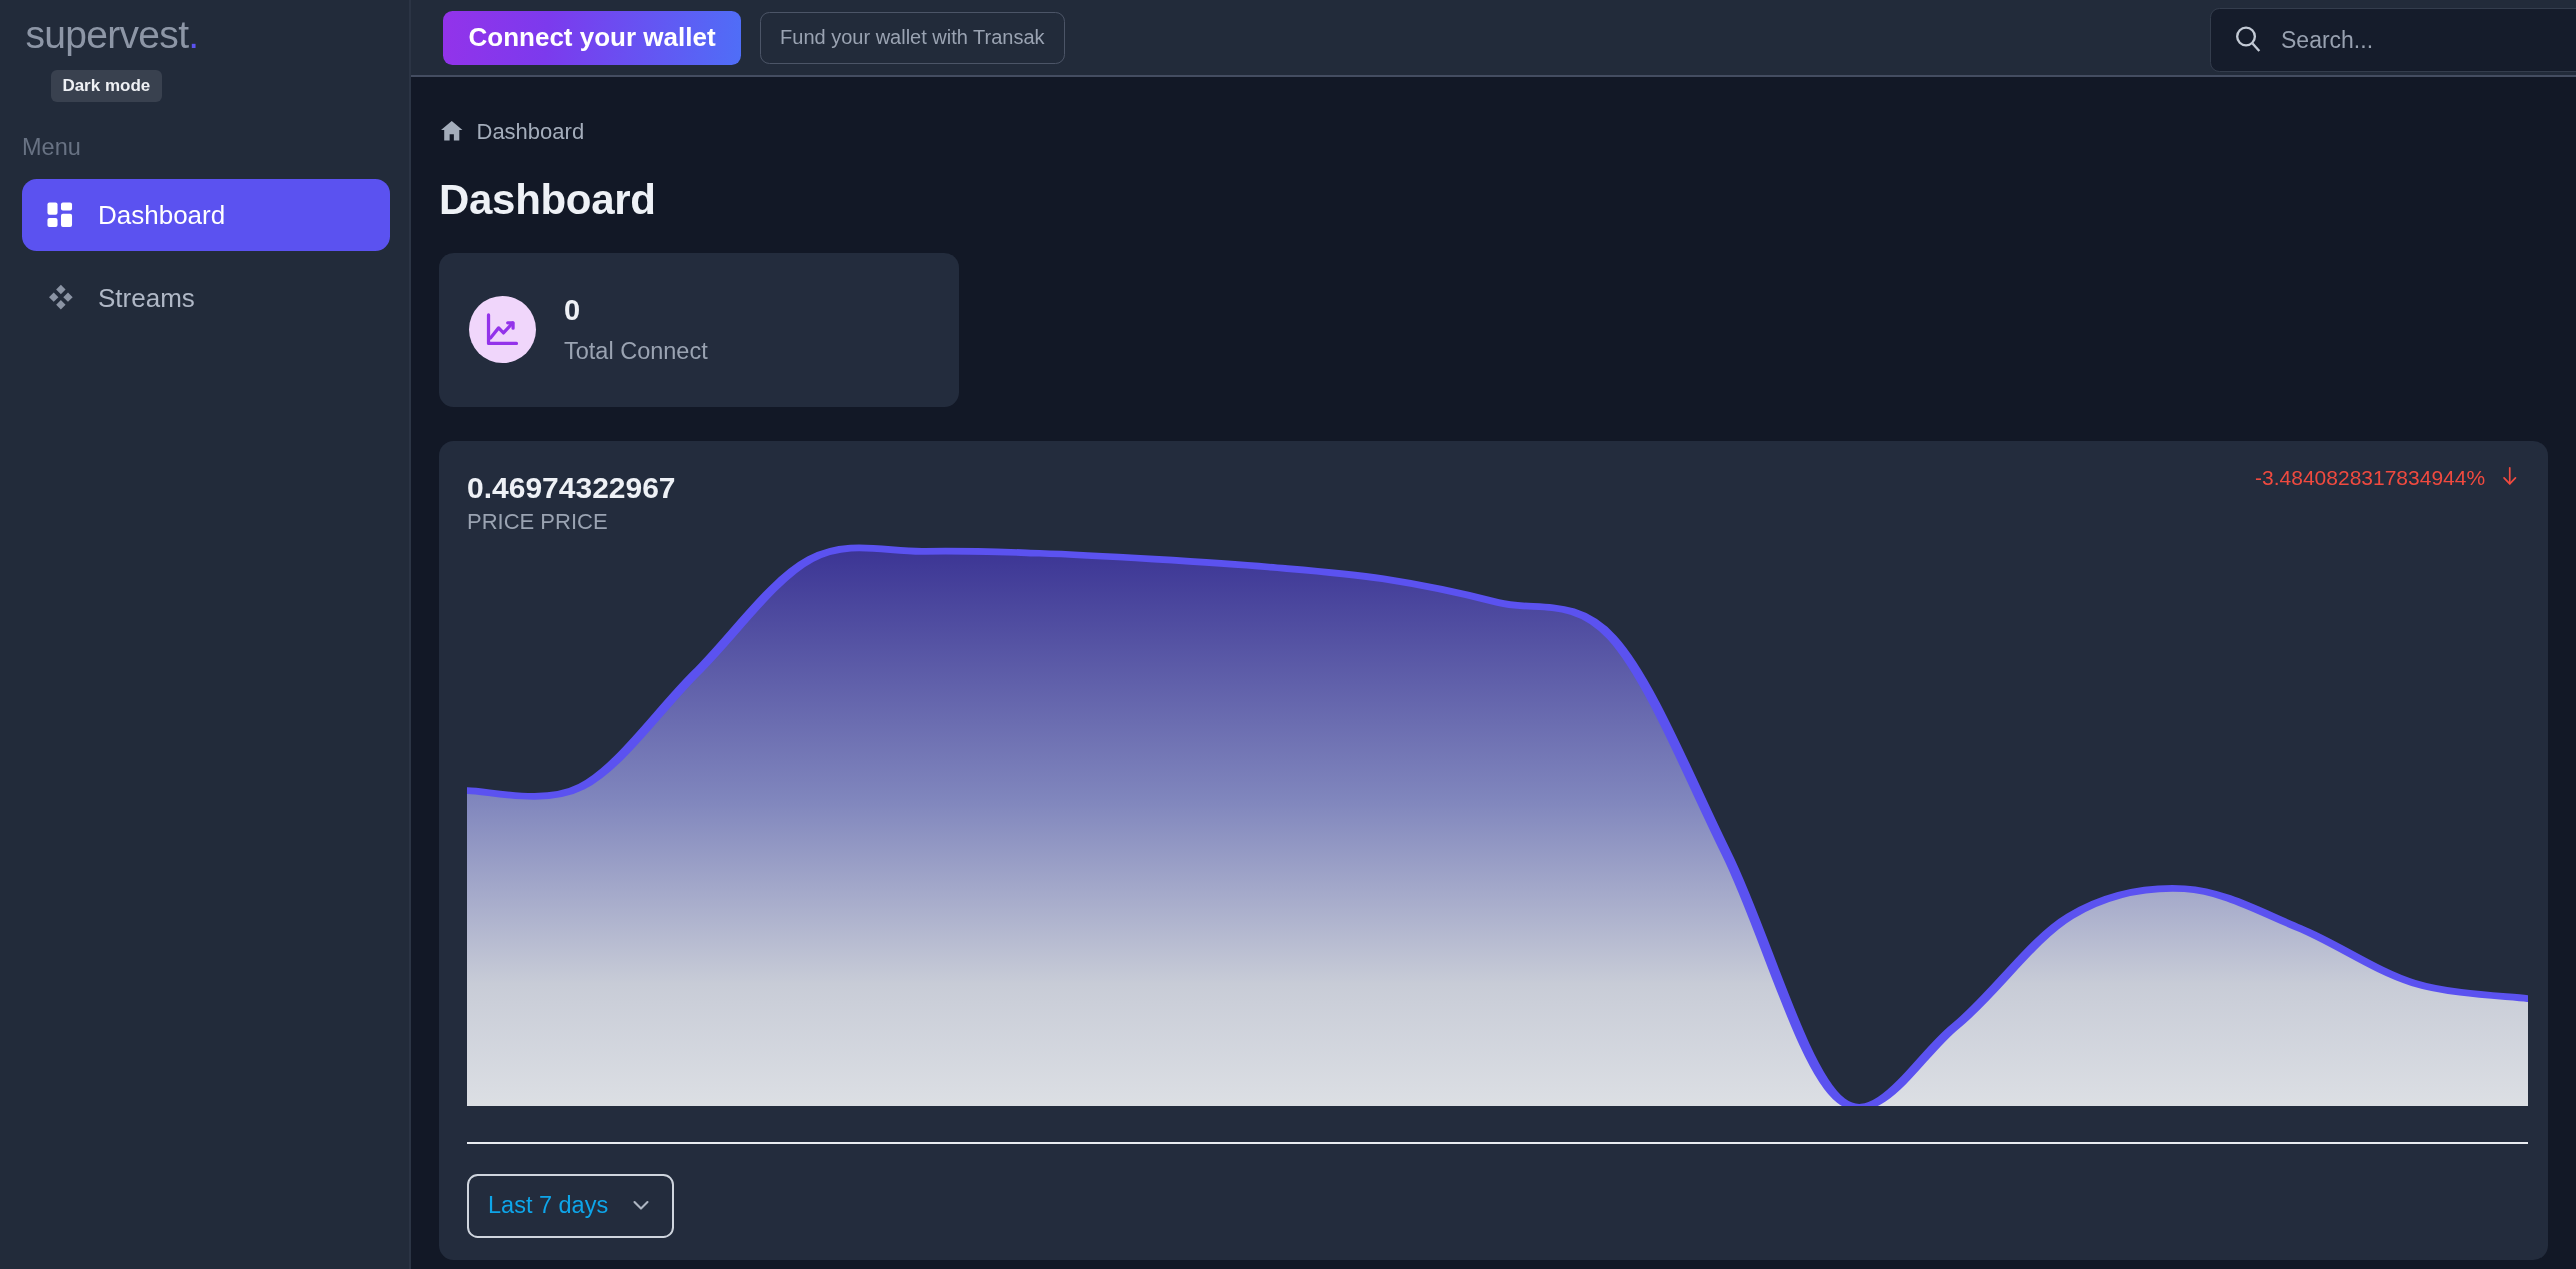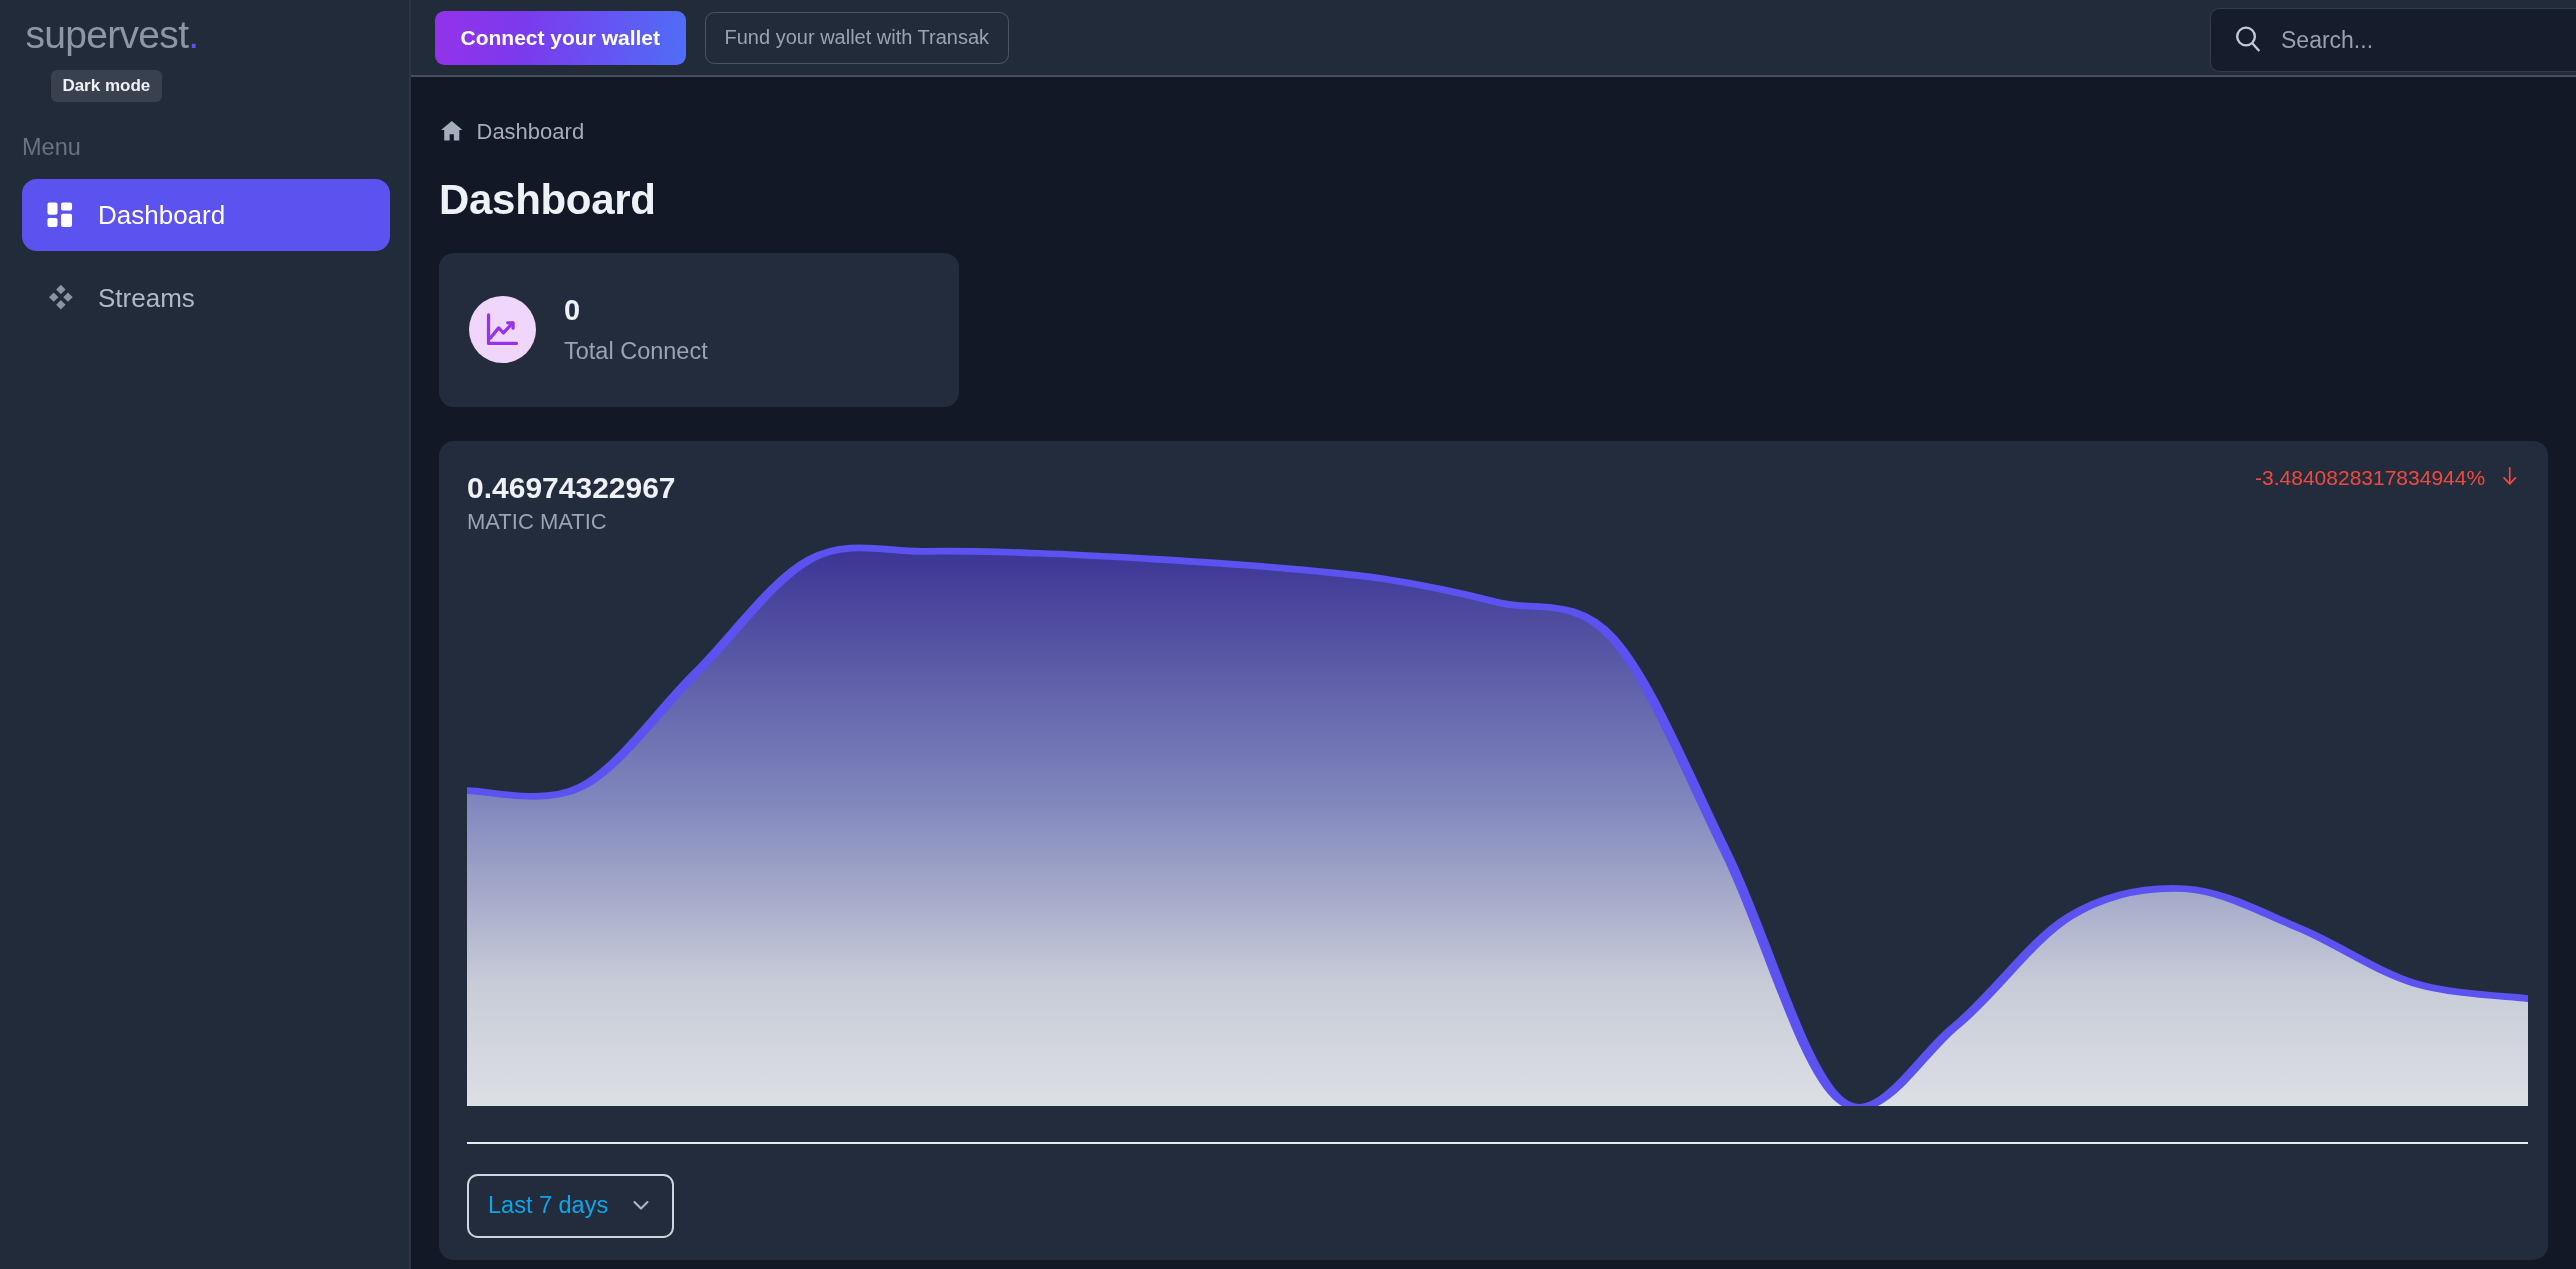--- a/index.html
+++ b/index.html
@@ -50,25 +50,25 @@
   
   .main { flex:1 1 auto; position:relative; height:1270px; background:#121826; }
 
   
   .topbar {
     position:absolute; left:0; top:0; right:0; height:77px;
     background:#222b3a; border-bottom:2px solid #444d61;
     display:flex; align-items:center;
   }
   .btn-connect {
-    margin-left:24px;
+    margin-left:32px;
     height:54px; padding:0 25.5px;
     border:none; border-radius:9.4px;
     background:linear-gradient(95deg,#9333ea 0%,#7c3aed 35%,#4f6ef7 100%);
-    color:#ffffff; font-size:21px; font-weight:700;
+    color:#ffffff; font-size:26px; font-weight:700;
     font-family:"Liberation Sans", sans-serif;
     display:flex; align-items:center; cursor:pointer;
     white-space:nowrap;
   }
   .btn-fund {
     margin-left:19px;
     height:52px; padding:0 19px;
     border:1.3px solid #4c5567; border-radius:9.4px;
     background:transparent; color:#9aa3b2;
     font-size:20px; font-weight:400;
@@ -221,21 +221,21 @@
         </div>
         <div>
           <div class="stat-value">0</div>
           <div class="stat-label">Total Connect</div>
         </div>
       </div>
 
       <div class="chart-card">
         <div class="chart-head">
           <div class="chart-price">0.46974322967</div>
-          <div class="chart-sub">MATIC MATIC</div>
+          <div class="chart-sub">PRICE PRICE</div>
         </div>
 
         <div class="chart-delta">
           <span>-3.4840828317834944%</span>
           <span>
             <svg viewBox="0 0 24 24" width="21.5" height="21.5" fill="none" stroke="#f04a3f" stroke-width="1.9" stroke-linecap="round" stroke-linejoin="round" aria-hidden="true">
               <line x1="12" y1="3.2" x2="12" y2="20.6"></line>
               <polyline points="5.6,14.4 12,21 18.4,14.4"></polyline>
             </svg>
           </span>

